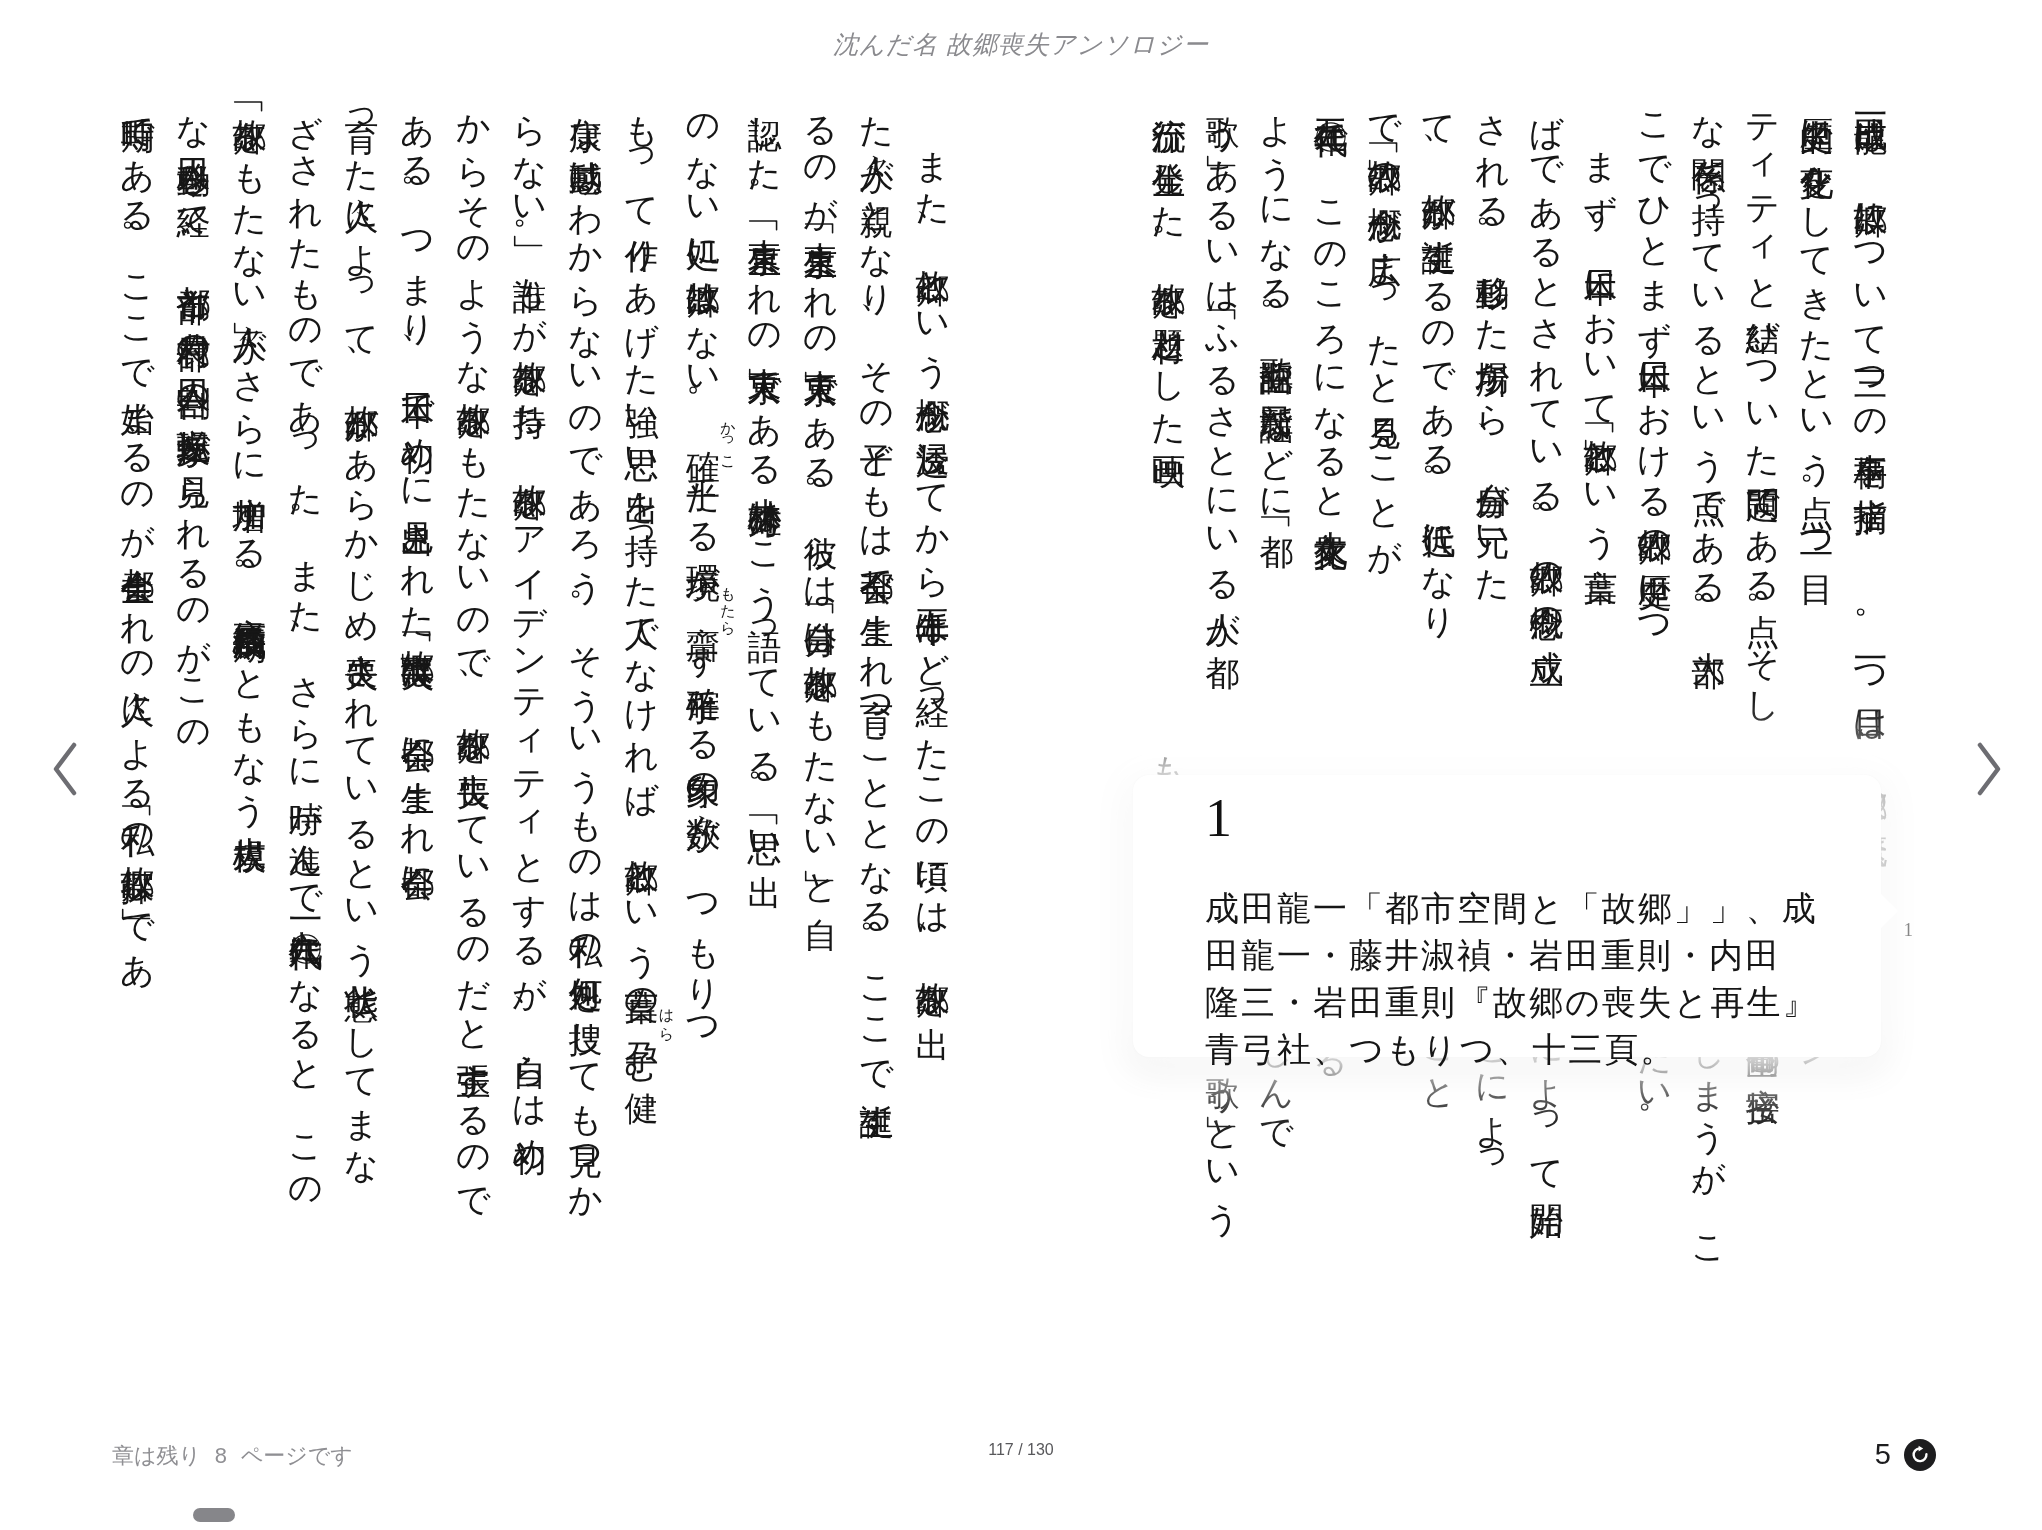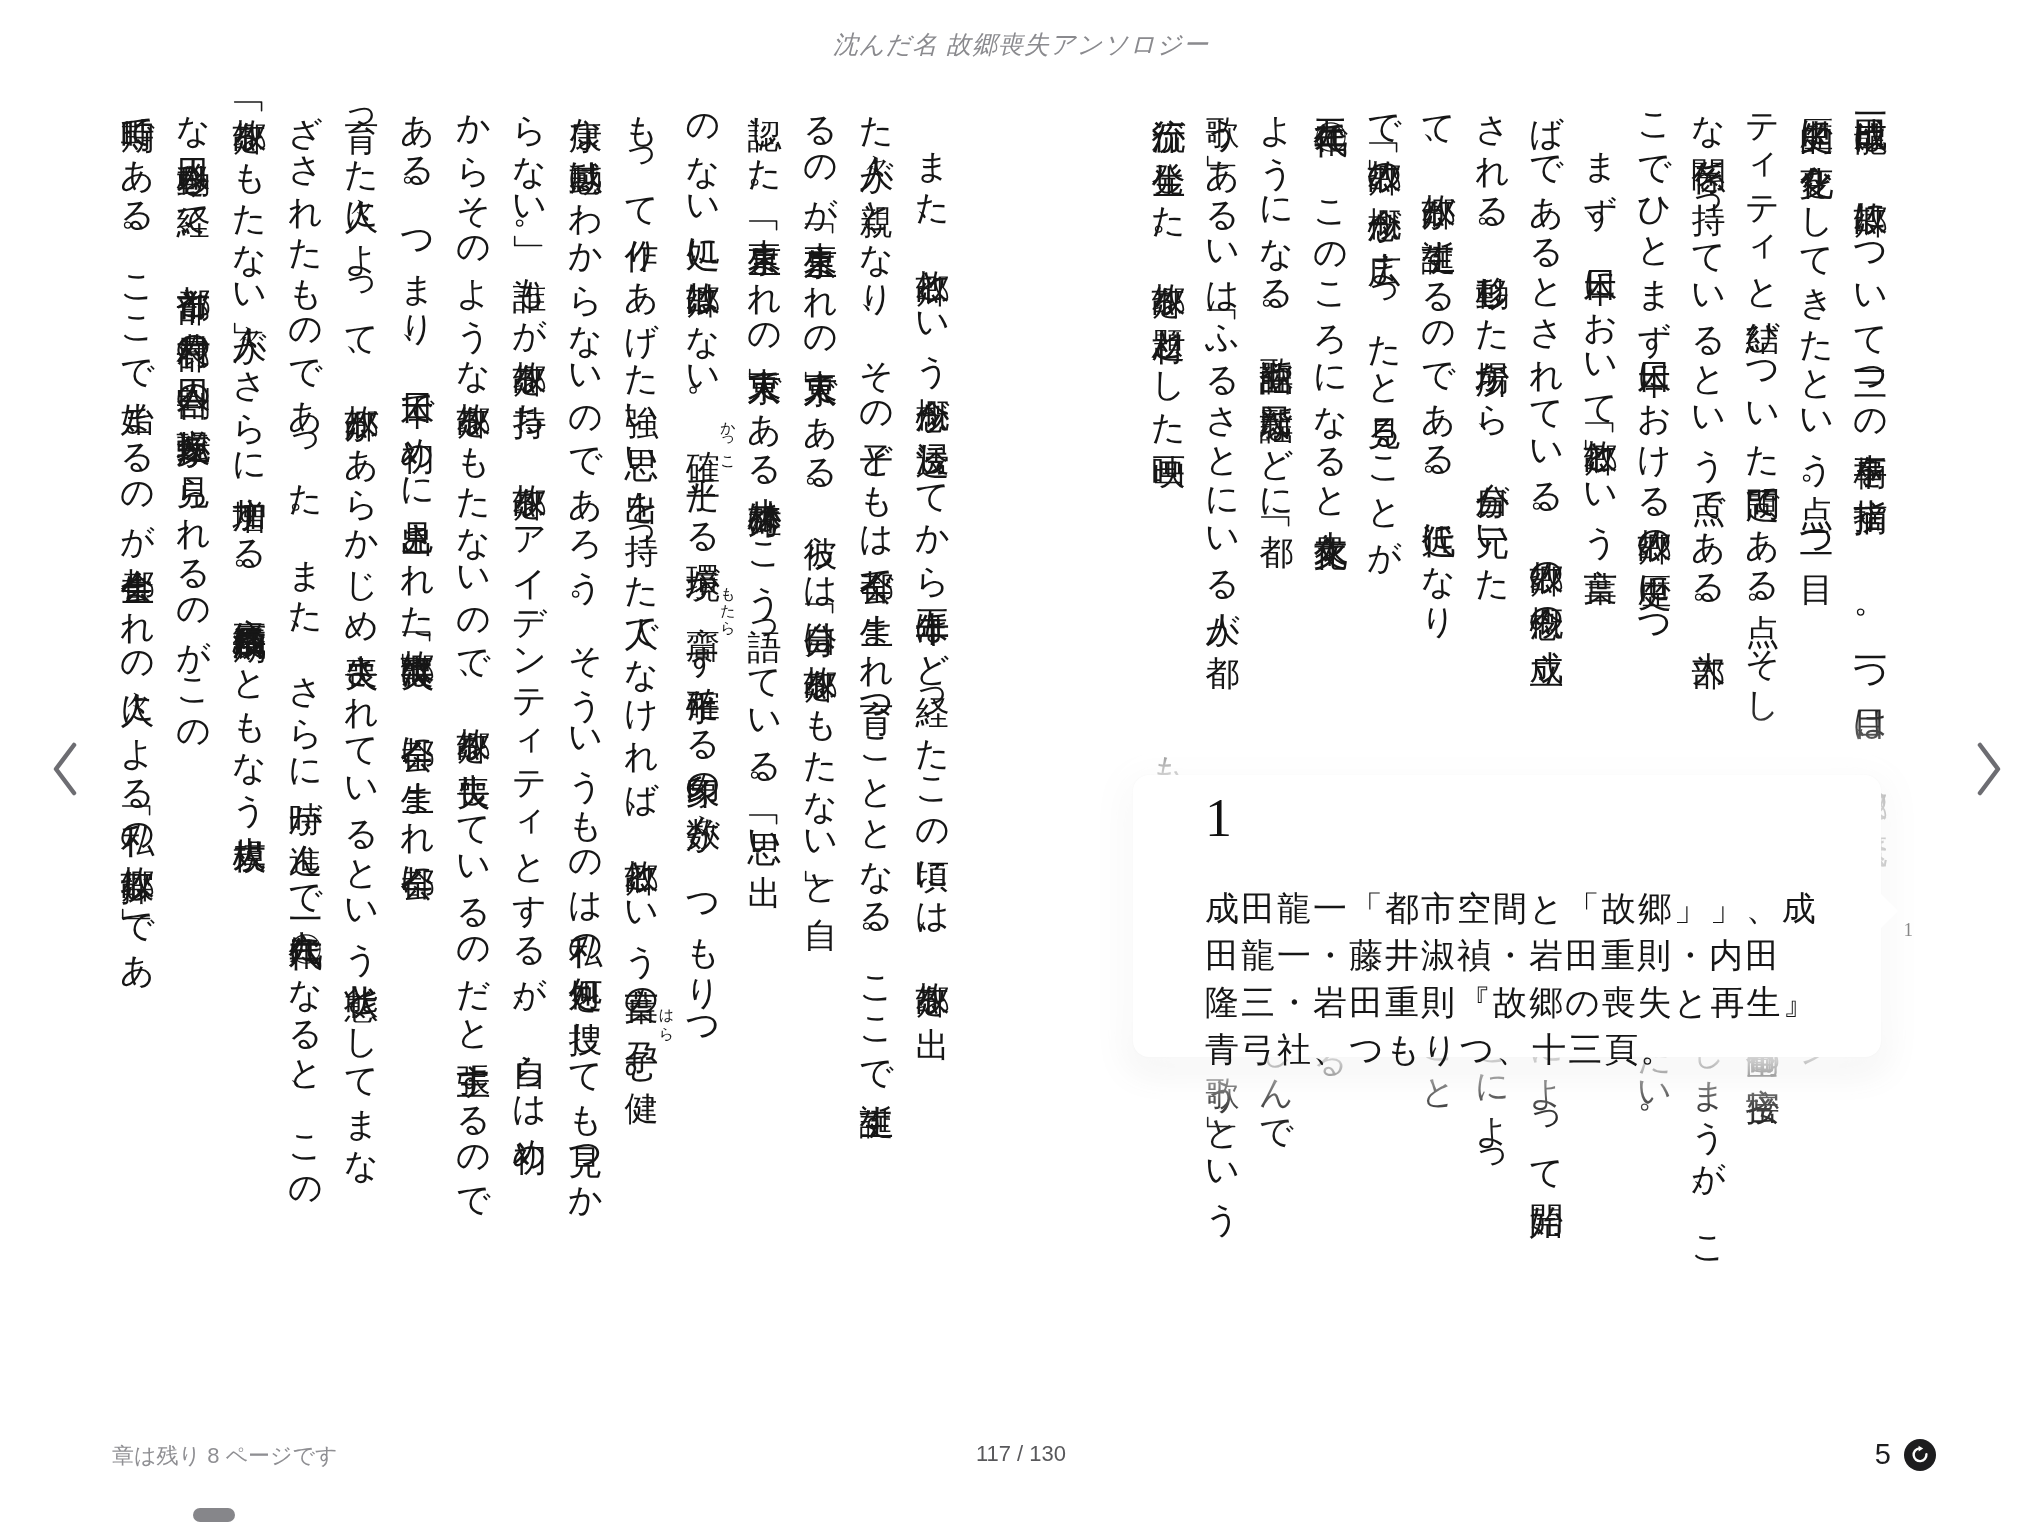--- a/index.html
+++ b/index.html
@@ -67,27 +67,27 @@
   .chevron{
     position:absolute;top:740px;width:34px;height:58px;
     background:none;border:none;padding:0;cursor:pointer;
   }
   .chevron svg{display:block;}
   .chevron-left{left:48px;}
   .chevron-right{right:36px;}
   
   .footer-left{
     position:absolute;left:112px;top:1441px;
-    font-family:Liberation Sans, sans-serif;
+    font-family:Liberation Mono, monospace;
     font-size:22px;color:#8f8f93;
   }
   .footer-center{
     position:absolute;left:50%;top:1441px;transform:translateX(-50%);
     font-family:"Liberation Sans","DejaVu Sans",sans-serif;
-    font-size:22px;color:#58585b;
+    font-size:16px;color:#58585b;
   }
   .footer-right{
     position:absolute;right:106px;top:1438px;
     display:flex;align-items:center;gap:13px;
   }
   .back-page-num{
     font-family:"Liberation Sans","DejaVu Sans",sans-serif;
     font-size:29px;color:#1d1d1f;
   }
   .back-circle{

